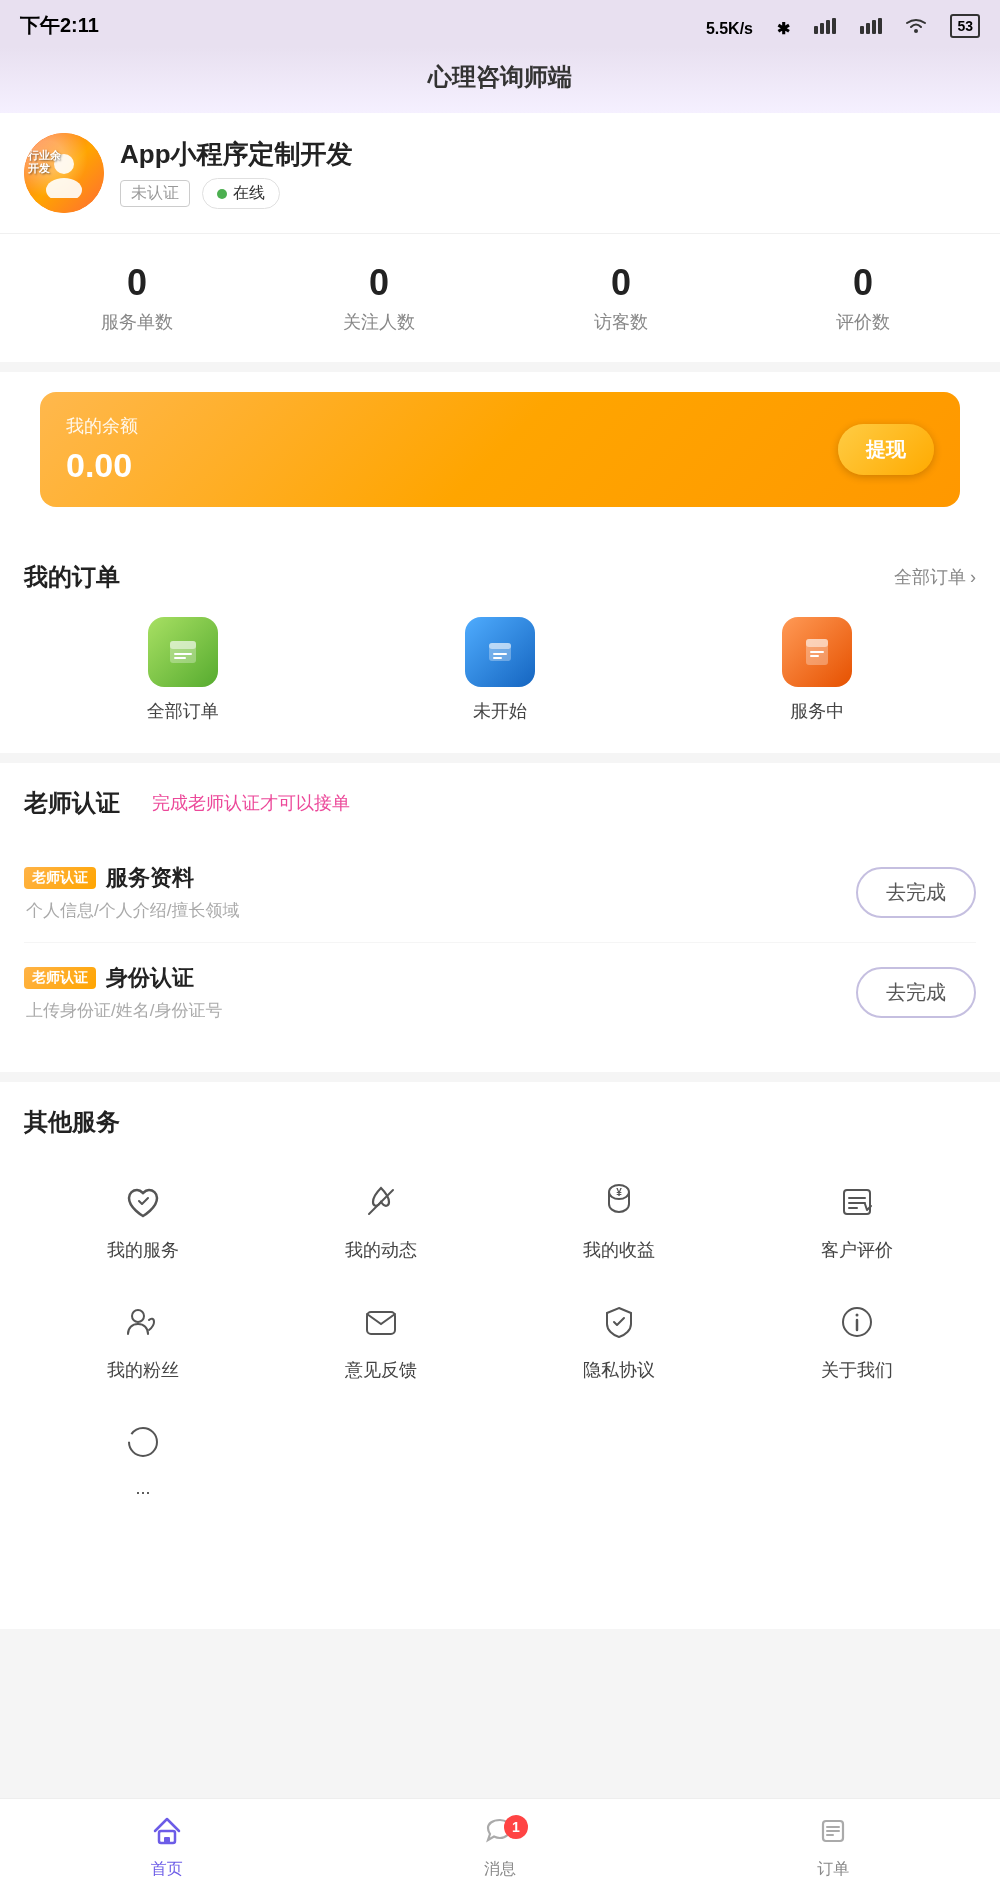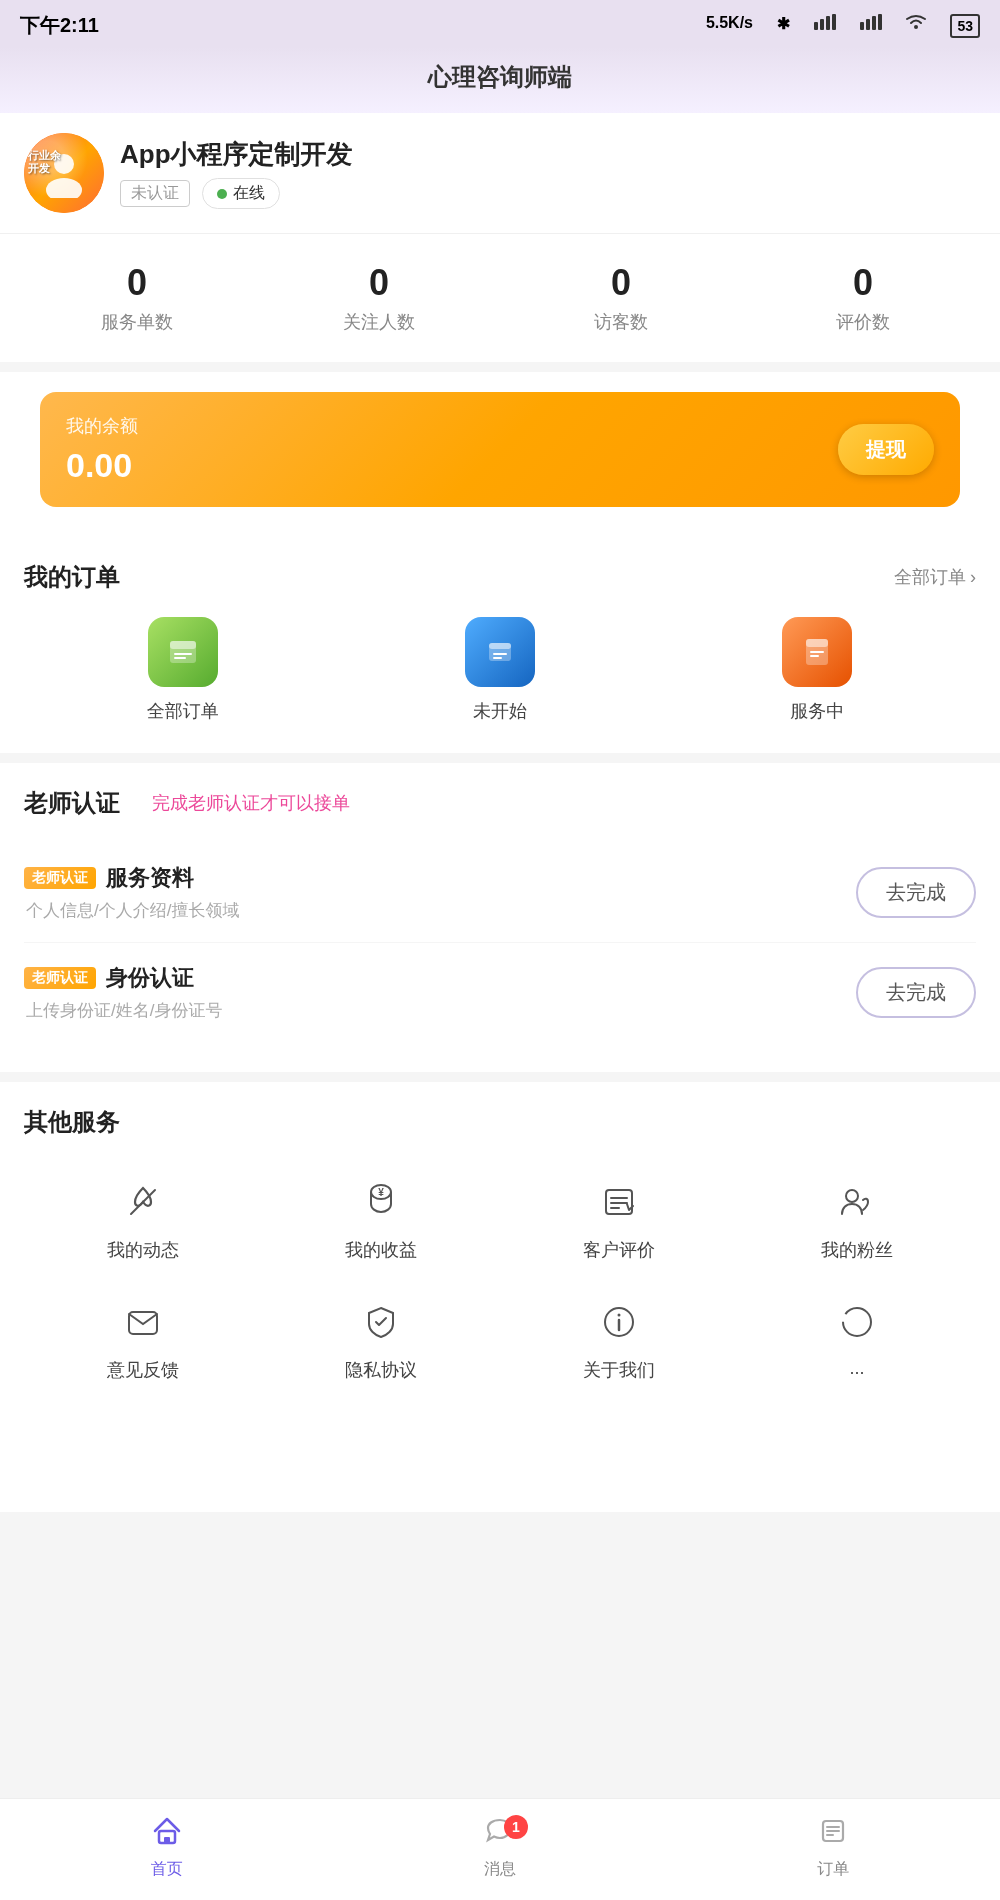--- a/index.html
+++ b/index.html
@@ -16,21 +16,21 @@
     .status-bar {
       background: #e8e0f0;
       display: flex;
       justify-content: space-between;
       align-items: center;
       padding: 12px 20px 8px;
       font-size: 18px;
       font-weight: 600;
     }
     .status-time { font-size: 20px; font-weight: 700; }
-    .status-icons { display: flex; align-items: flex-start; gap: 24px; font-size: 16px; }
+    .status-icons { display: flex; align-items: flex-end; gap: 24px; font-size: 16px; }
     .battery-icon {
       border: 2px solid #333;
       border-radius: 3px;
       padding: 2px 5px;
       font-size: 14px;
       position: relative;
     }
 
     
     .header {
@@ -558,20 +558,29 @@
       <button class="go-btn">去完成</button>
     </div>
   </div>
 
   <div class="services-section">
     <div class="section-header">
       <span class="section-title">其他服务</span>
     </div>
     <div class="services-grid">
 
+      <div class="service-item">
+        <span class="service-icon">
+          <svg width="40" height="40" viewBox="0 0 40 40">
+            <path d="M20 34 C20 34 6 26 6 16 C6 11 10 8 14 8 C16.5 8 18.5 9.5 20 11 C21.5 9.5 23.5 8 26 8 C30 8 34 11 34 16 C34 26 20 34 20 34Z" fill="none" stroke="#555" stroke-width="2.5"></path>
+            <path d="M25 16 L19 22 L16 19" fill="none" stroke="#555" stroke-width="2" stroke-linecap="round" stroke-linejoin="round"></path>
+          </svg>
+        </span>
+        <div class="service-label">我的服务</div>
+      </div>
 
       <div class="service-item">
         <span class="service-icon">
           <svg width="40" height="40" viewBox="0 0 40 40">
             <path d="M20 6 C20 6 28 14 28 20 C28 24 24 26 20 20 C16 26 12 24 12 20 C12 14 20 6 20 6Z" fill="none" stroke="#555" stroke-width="2.2"></path>
             <line x1="20" y1="20" x2="32" y2="8" stroke="#555" stroke-width="2" stroke-linecap="round"></line>
             <line x1="20" y1="20" x2="8" y2="32" stroke="#555" stroke-width="2" stroke-linecap="round"></line>
           </svg>
         </span>
         <div class="service-label">我的动态</div>

